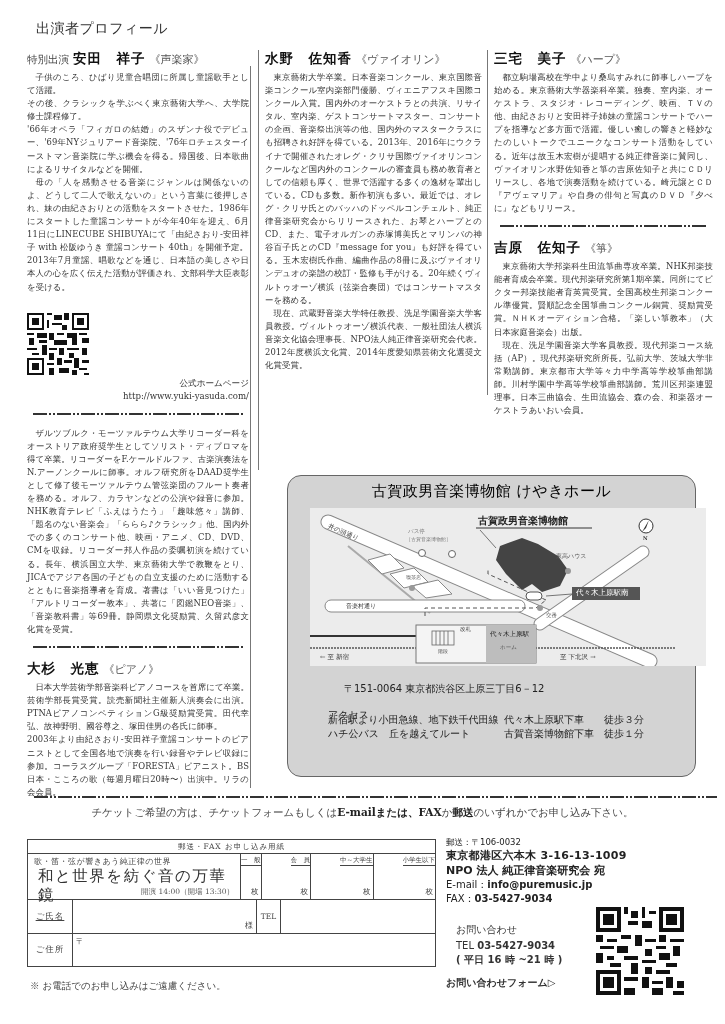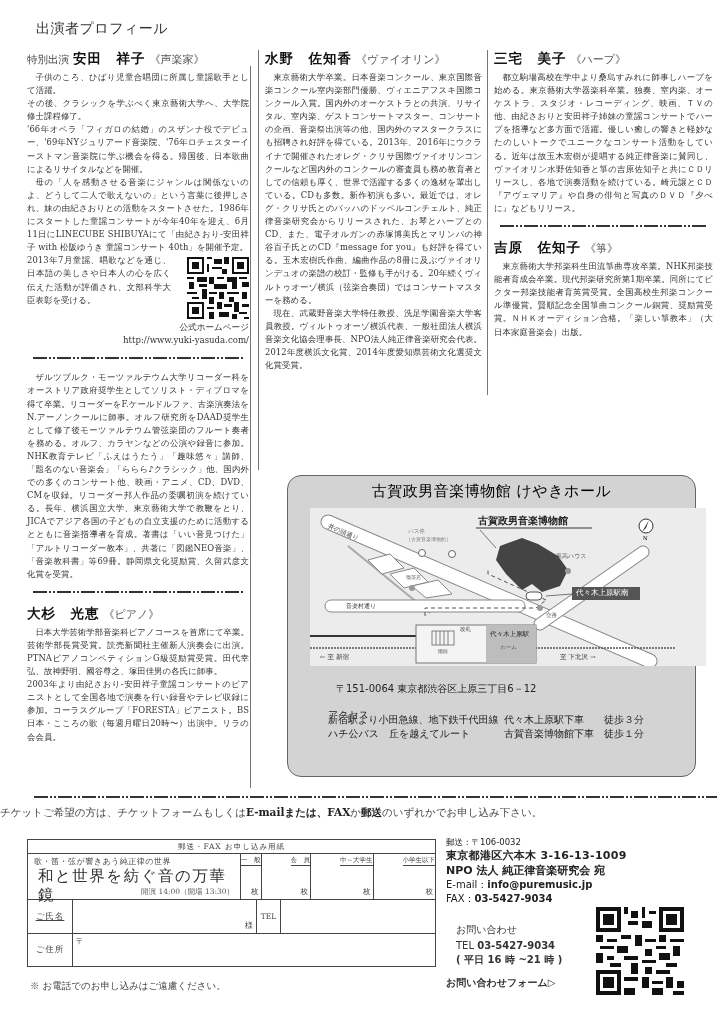--- a/index.html
+++ b/index.html
@@ -19,37 +19,37 @@
   .pf-name { font-family: "DejaVu Sans", "Liberation Sans", sans-serif; font-size: 13.5px; font-weight: bold; color: #111; letter-spacing: 1px; }
   .pf-inst { font-size: 11px; color: #555; }
   .pf-body { font-size: 8.4px; line-height: 13.1px; color: #333; text-align: justify; letter-spacing: 0.1px; }
   .pf-body p { text-indent: 0; }
   .pf-body p.ind { text-indent: 1em; }
 
   .dash-sep { height: 2px; margin: 10px 6px 12px 6px; background-image: repeating-linear-gradient(90deg, #333 0 14px, transparent 14px 16px, #333 16px 18px, transparent 18px 20px, #333 20px 22px, transparent 22px 24px); }
 
   .qr { background: #fff; position: relative; }
   .qr svg { display: block; }
-  .yasuda-qr-row { display: flex; gap: 16px; }
+  .yasuda-qr-row { display: flex; gap: 16px; flex-direction: column; }
   .yasuda-qr-row .pf-body { flex: 1; }
   .hp-block { text-align: right; font-size: 8.6px; line-height: 13px; color: #333; margin-top: 2px; }
 
   
   .venue-card { position: absolute; left: 287px; top: 475px; width: 409px; height: 302px; background: #d3d3d3; border: 1.5px solid #666; border-radius: 14px; }
   .venue-title { position: absolute; left: 0; right: 0; top: 6px; text-align: center; font-family: "DejaVu Sans", "Liberation Sans", sans-serif; font-size: 15px; color: #000000; letter-spacing: 0.5px; }
   .map-area { position: absolute; left: 22px; top: 32px; width: 396px; height: 158px; background: #ececec; overflow: hidden; text-decoration: underline; }
-  .venue-address { position: absolute; left: 48px; top: 206px; font-family: "DejaVu Sans", "Liberation Sans", sans-serif; font-size: 10px; color: #222; white-space: nowrap; }
+  .venue-address { position: absolute; left: 56px; top: 206px; font-family: "DejaVu Sans", "Liberation Sans", sans-serif; font-size: 10px; color: #222; white-space: nowrap; }
   .venue-access-label { position: absolute; left: 40px; top: 232px; font-family: "DejaVu Sans", "Liberation Sans", sans-serif; font-size: 10px; color: #222; }
   .access-table { position: absolute; left: 40px; top: 237px; font-family: "DejaVu Sans", "Liberation Sans", sans-serif; font-size: 10px; color: #222; border-collapse: collapse; }
   .access-table td { padding: 0 4px 0 0; line-height: 14px; white-space: nowrap; }
   .access-table td.c1 { width: 176px; }
   .access-table td.c2 { width: 100px; }
 
   .full-sep { position: absolute; left: 34px; right: 8px; top: 796px; height: 2px; background-image: repeating-linear-gradient(90deg, #333 0 14px, transparent 14px 16px, #333 16px 18px, transparent 18px 20px, #333 20px 22px, transparent 22px 24px); }
-  .ticket-note { position: absolute; left: 0; right: 0; top: 806px; font-size: 10.5px; color: #444; white-space: nowrap; }
+  .ticket-note { position: absolute; left: 0; right: 0; top: 806px; text-align: center; font-size: 10.5px; color: #444; white-space: nowrap; }
   .ticket-note b { color: #222; }
 
   
   .form { position: absolute; left: 27px; top: 839px; width: 409px; border: 1.2px solid #444; font-family: "DejaVu Serif", "Liberation Serif", serif; color: #444; }
   .form-row { display: flex; border-bottom: 1px solid #444; }
   .form-row:last-child { border-bottom: none; }
   .form-caption { width: 100%; text-align: center; font-size: 7.5px; line-height: 13px; color: #444; letter-spacing: 1px; }
   .concert-cell { width: 229px; border-right: 1px solid #444; padding: 2px 6px; position: relative; height: 45px; }
   .concert-sub { font-size: 8px; color: #444; letter-spacing: 0.5px; }
   .concert-title { font-size: 15.5px; color: #333; letter-spacing: 1.5px; line-height: 19px; margin-left: 4px; }
@@ -211,20 +211,21 @@
 
   <div class="dash-sep"></div>
 
   <section>
     <div class="pf-head">
       <span class="pf-name">吉原　佐知子</span>
       <span class="pf-inst">《箏》</span>
     </div>
     <div class="pf-body">
       <p class="ind">東京藝術大学邦楽科生田流箏曲専攻卒業。NHK邦楽技能者育成会卒業。現代邦楽研究所第1期卒業。同所にてビクター邦楽技能者育英賞受賞。全国高校生邦楽コンクール準優賞。賢順記念全国箏曲コンクール銅賞、奨励賞受賞。ＮＨＫオーディション合格。「楽しい箏教本」（大日本家庭音楽会）出版。</p>
+      <p class="ind">現在、洗足学園音楽大学客員教授。現代邦楽コース統括（AP）。現代邦楽研究所所長。弘前大学、茨城大学非常勤講師。東京都市大学等々力中学高等学校箏曲部講師。川村学園中学高等学校箏曲部講師。荒川区邦楽連盟理事。日本三曲協会、生田流協会、森の会、和楽器オーケストラあいおい会員。</p>
     </div>
   </section>
 </div>
 
 <div class="venue-card">
   <div class="venue-title">古賀政男音楽博物館 けやきホール</div>
   <div class="map-area">
     <svg width="365" height="158" viewBox="0 0 365 158" style="position:absolute;left:0;top:0;">
 
       <path d="M18 14 L340 153" stroke="#888" stroke-width="15" stroke-linecap="round" fill="none"></path>

